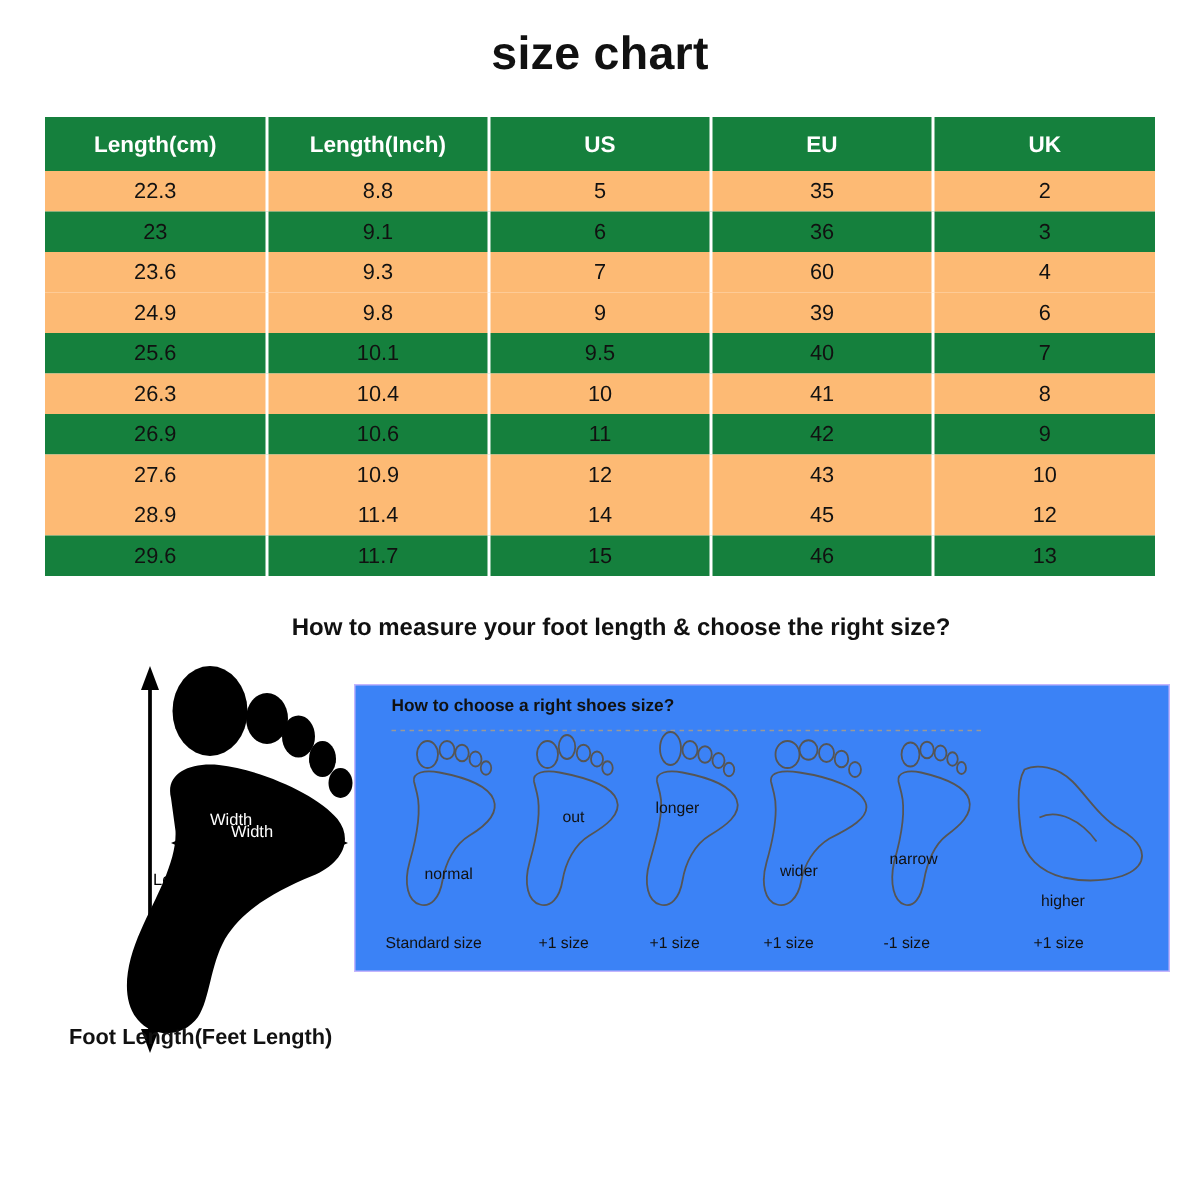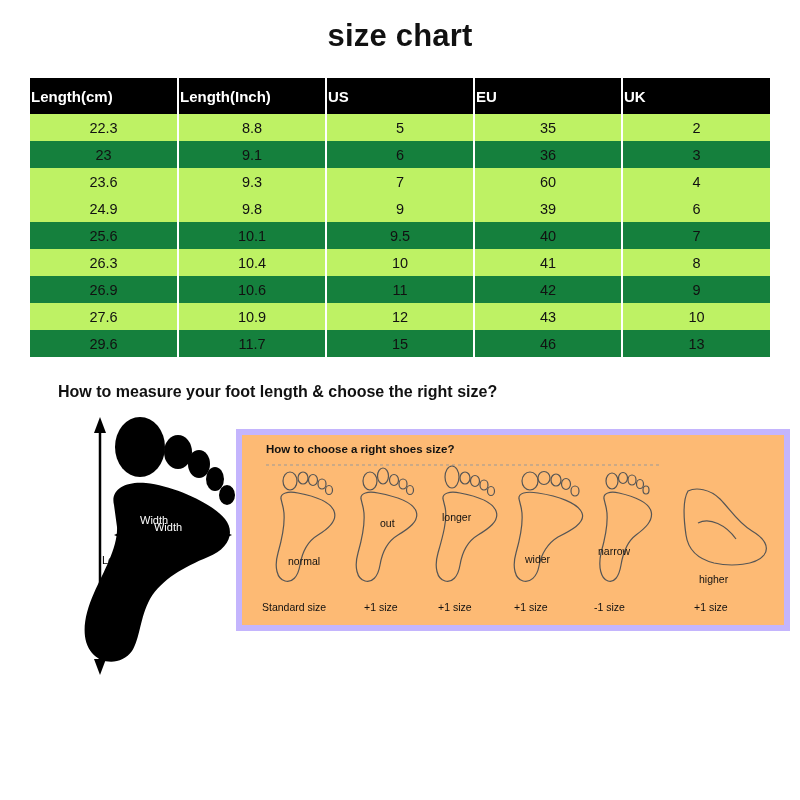--- a/index.html
+++ b/index.html
@@ -30,54 +30,54 @@
   
   .table-wrap {
     padding: 0 30px;
   }
   table.size-table {
     width: 100%;
     border-collapse: collapse;
     table-layout: fixed;
   }
   table.size-table th {
-    background: #000000;
+    background: #15803d;
     color: #ffffff;
     font-size: 15px;
     font-weight: bold;
     height: 34px;
-    text-align: left;
+    text-align: center;
     border-right: 2px solid #ffffff;
   }
   table.size-table th:last-child { border-right: none; }
 
   table.size-table td {
     text-align: center;
     font-size: 14.5px;
     height: 25px;
     color: #111;
     border-right: 2px solid #ffffff;
   }
   table.size-table td:last-child { border-right: none; }
 
-  table.size-table tbody tr.odd td { background: #bef264; }
+  table.size-table tbody tr.odd td { background: #fdba74; }
   table.size-table tbody tr.even td { background: #15803d; }
 
   
   .measure-section {
     margin-top: 26px;
     position: relative;
     height: 310px;
   }
   .measure-title {
-    text-align: left;
+    text-align: center;
     font-size: 16px;
     font-weight: bold;
     color: #111;
-    padding-left: 58px;
+    padding-left: 28px;
   }
 
   .measure-body {
     position: relative;
     margin-top: 6px;
     height: 275px;
   }
 
   
   .footprint-panel {
@@ -96,22 +96,22 @@
     color: #111;
   }
 
   
   .choose-panel {
     position: absolute;
     left: 236px;
     top: 22px;
     width: 542px;
     height: 190px;
-    border: 6px solid #c4b5fd;
-    background: #fdba74;
+    border: 1px solid #c4b5fd;
+    background: #3b82f6;
   }
   .choose-title {
     position: absolute;
     left: 24px;
     top: 8px;
     font-size: 11.5px;
     font-weight: bold;
     color: #111;
   }
   .panel-label {
@@ -194,20 +194,27 @@
         <td>42</td>
         <td>9</td>
       </tr>
       <tr class="odd">
         <td>27.6</td>
         <td>10.9</td>
         <td>12</td>
         <td>43</td>
         <td>10</td>
       </tr>
+      <tr class="odd">
+        <td>28.9</td>
+        <td>11.4</td>
+        <td>14</td>
+        <td>45</td>
+        <td>12</td>
+      </tr>
       <tr class="even">
         <td>29.6</td>
         <td>11.7</td>
         <td>15</td>
         <td>46</td>
         <td>13</td>
       </tr>
     </tbody>
   </table>
 </div>
@@ -243,20 +250,21 @@
         <line x1="98" y1="128" x2="204" y2="128" stroke="#000" stroke-width="2.5"></line>
         <polygon points="92,128 106,122 106,134" fill="#000"></polygon>
         <polygon points="210,128 196,122 196,134" fill="#000"></polygon>
 
         <text x="146" y="124" font-family="Liberation Sans, sans-serif" font-size="11" fill="#ffffff" text-anchor="middle">Width</text>
         <text x="104" y="164" font-family="Liberation Sans, sans-serif" font-size="11" fill="#000" text-anchor="middle">Length</text>
       </svg>
 
       <div style="position:absolute;left:118px;top:107px;font-size:11px;color:#fff;">Width</div>
       <div style="position:absolute;left:80px;top:147px;font-size:11px;color:#000;">Length</div>
+      <div class="footprint-caption">Foot Length(Feet Length)</div>
     </div>
 
     <div class="choose-panel">
       <div class="choose-title">How to choose a right shoes size?</div>
 
       <svg width="540" height="188" viewBox="0 0 540 188">
 
         <line x1="24" y1="30" x2="420" y2="30" stroke="#999" stroke-width="1" stroke-dasharray="3,3"></line>
 
         <g fill="none" stroke="#555" stroke-width="1.2">

